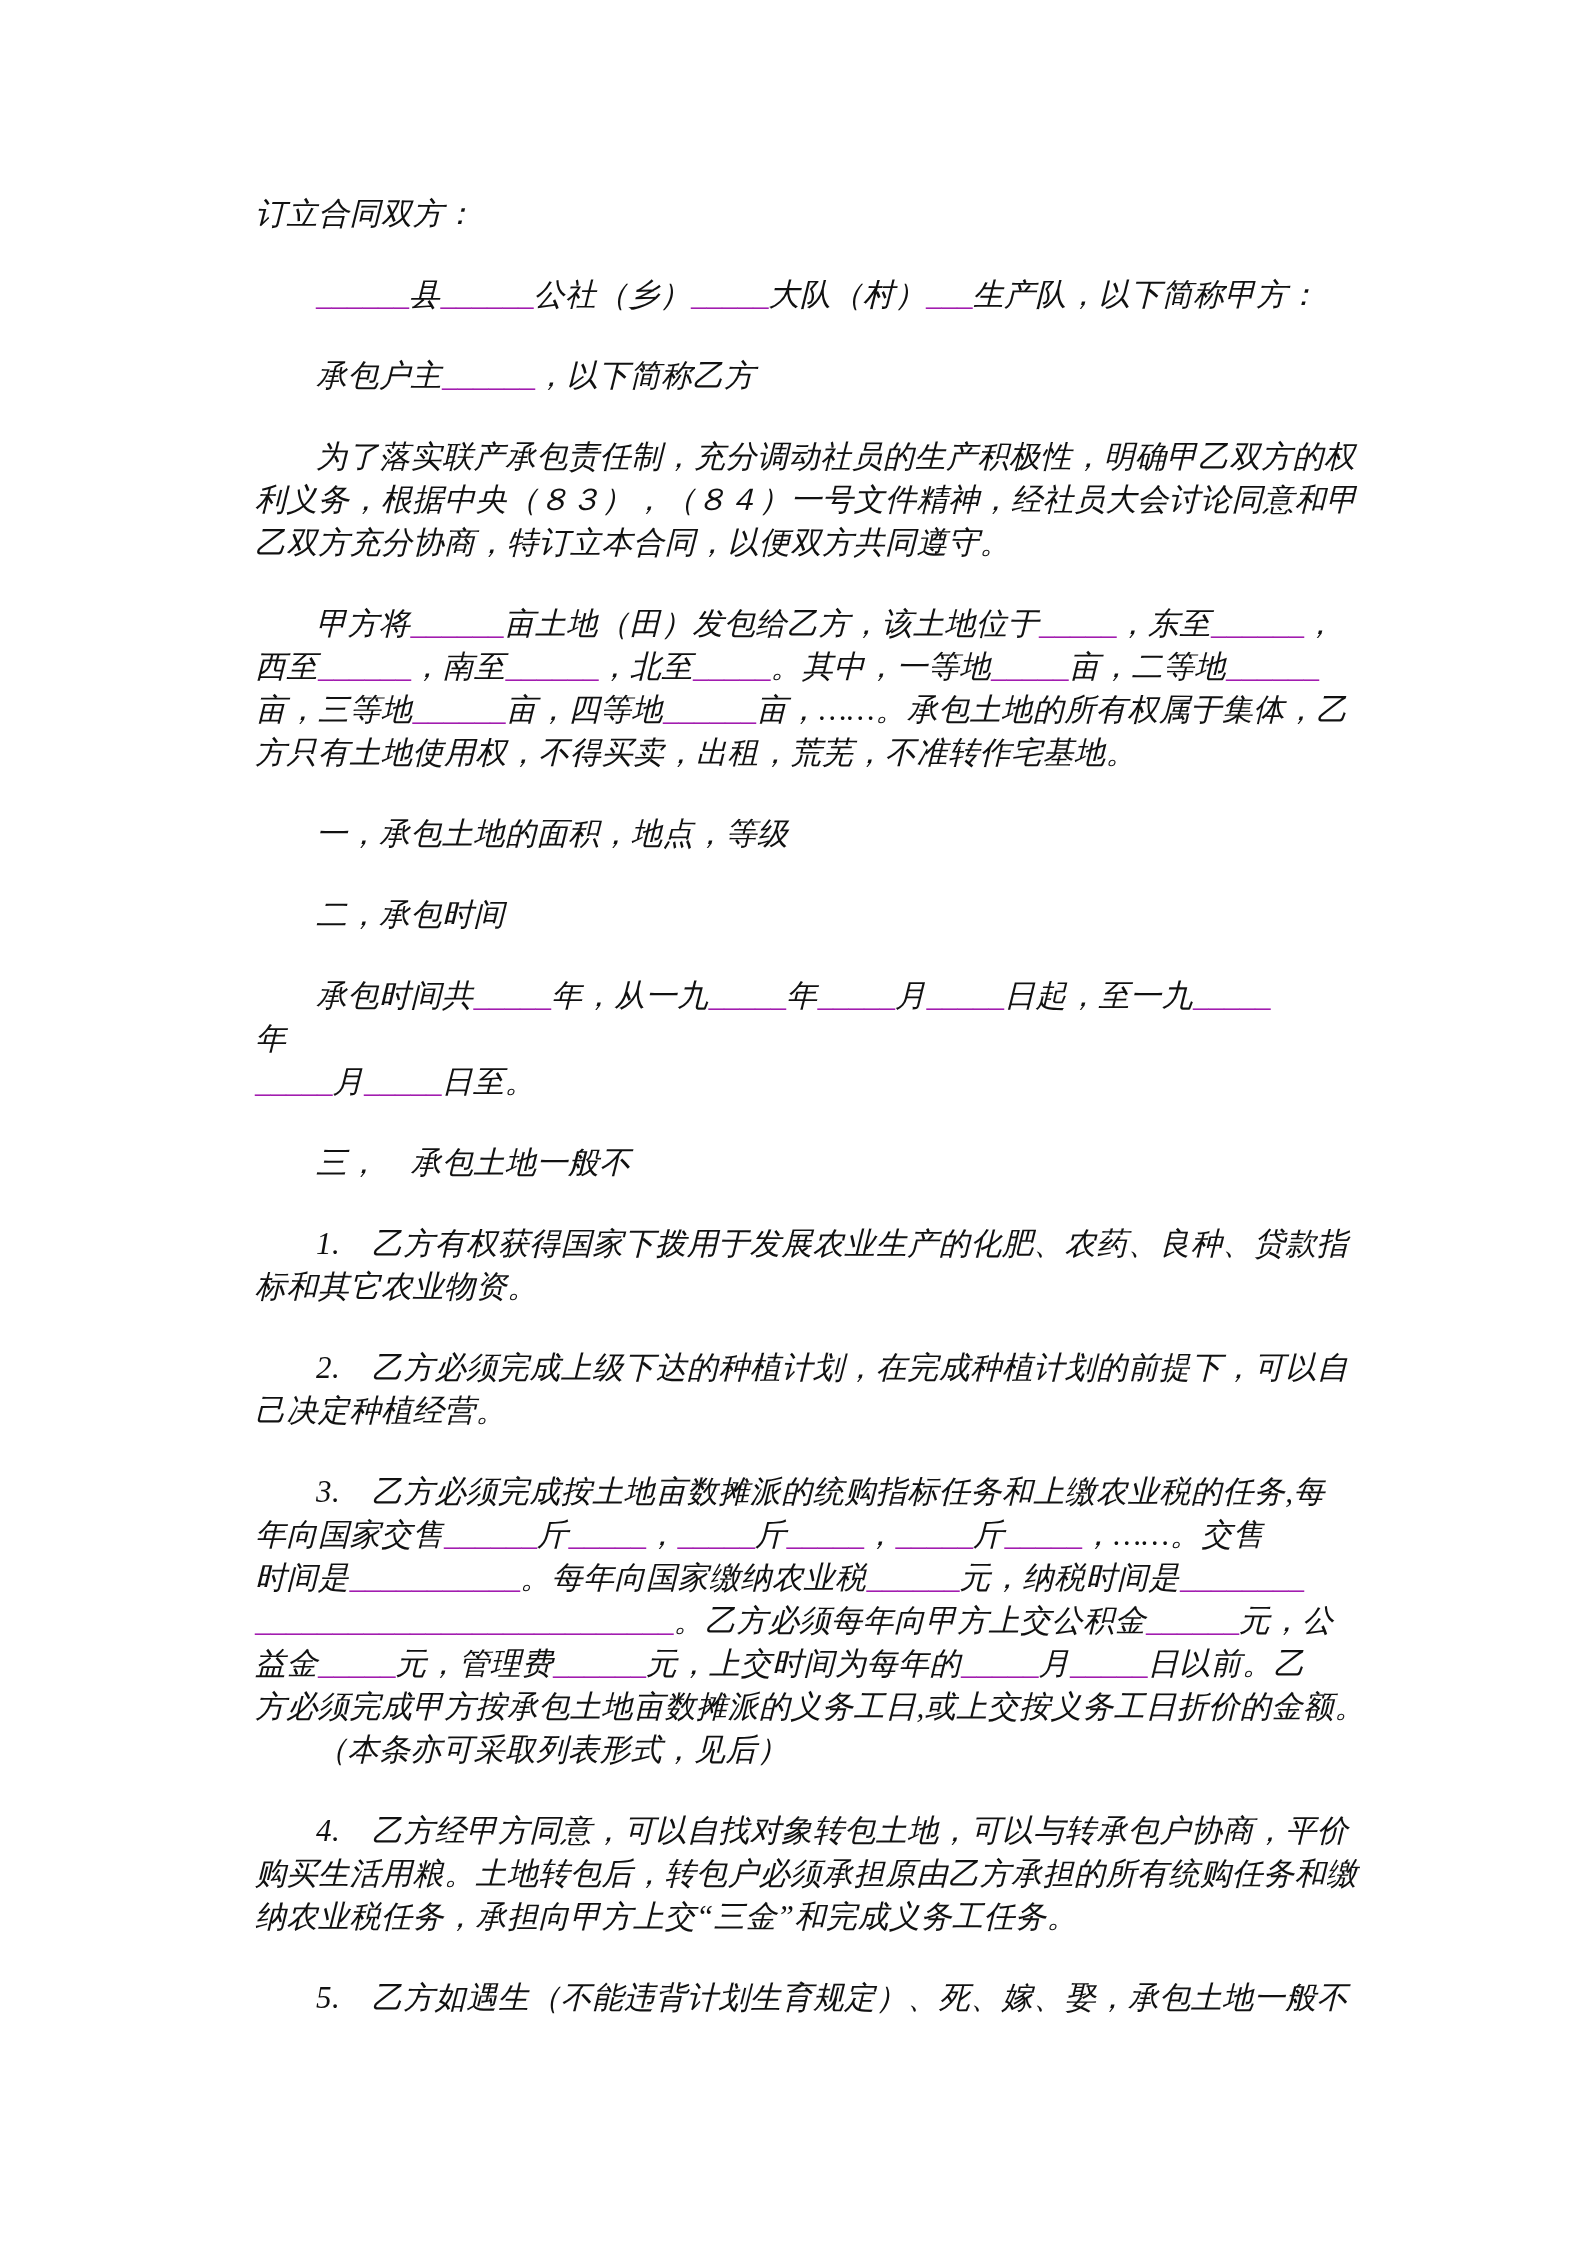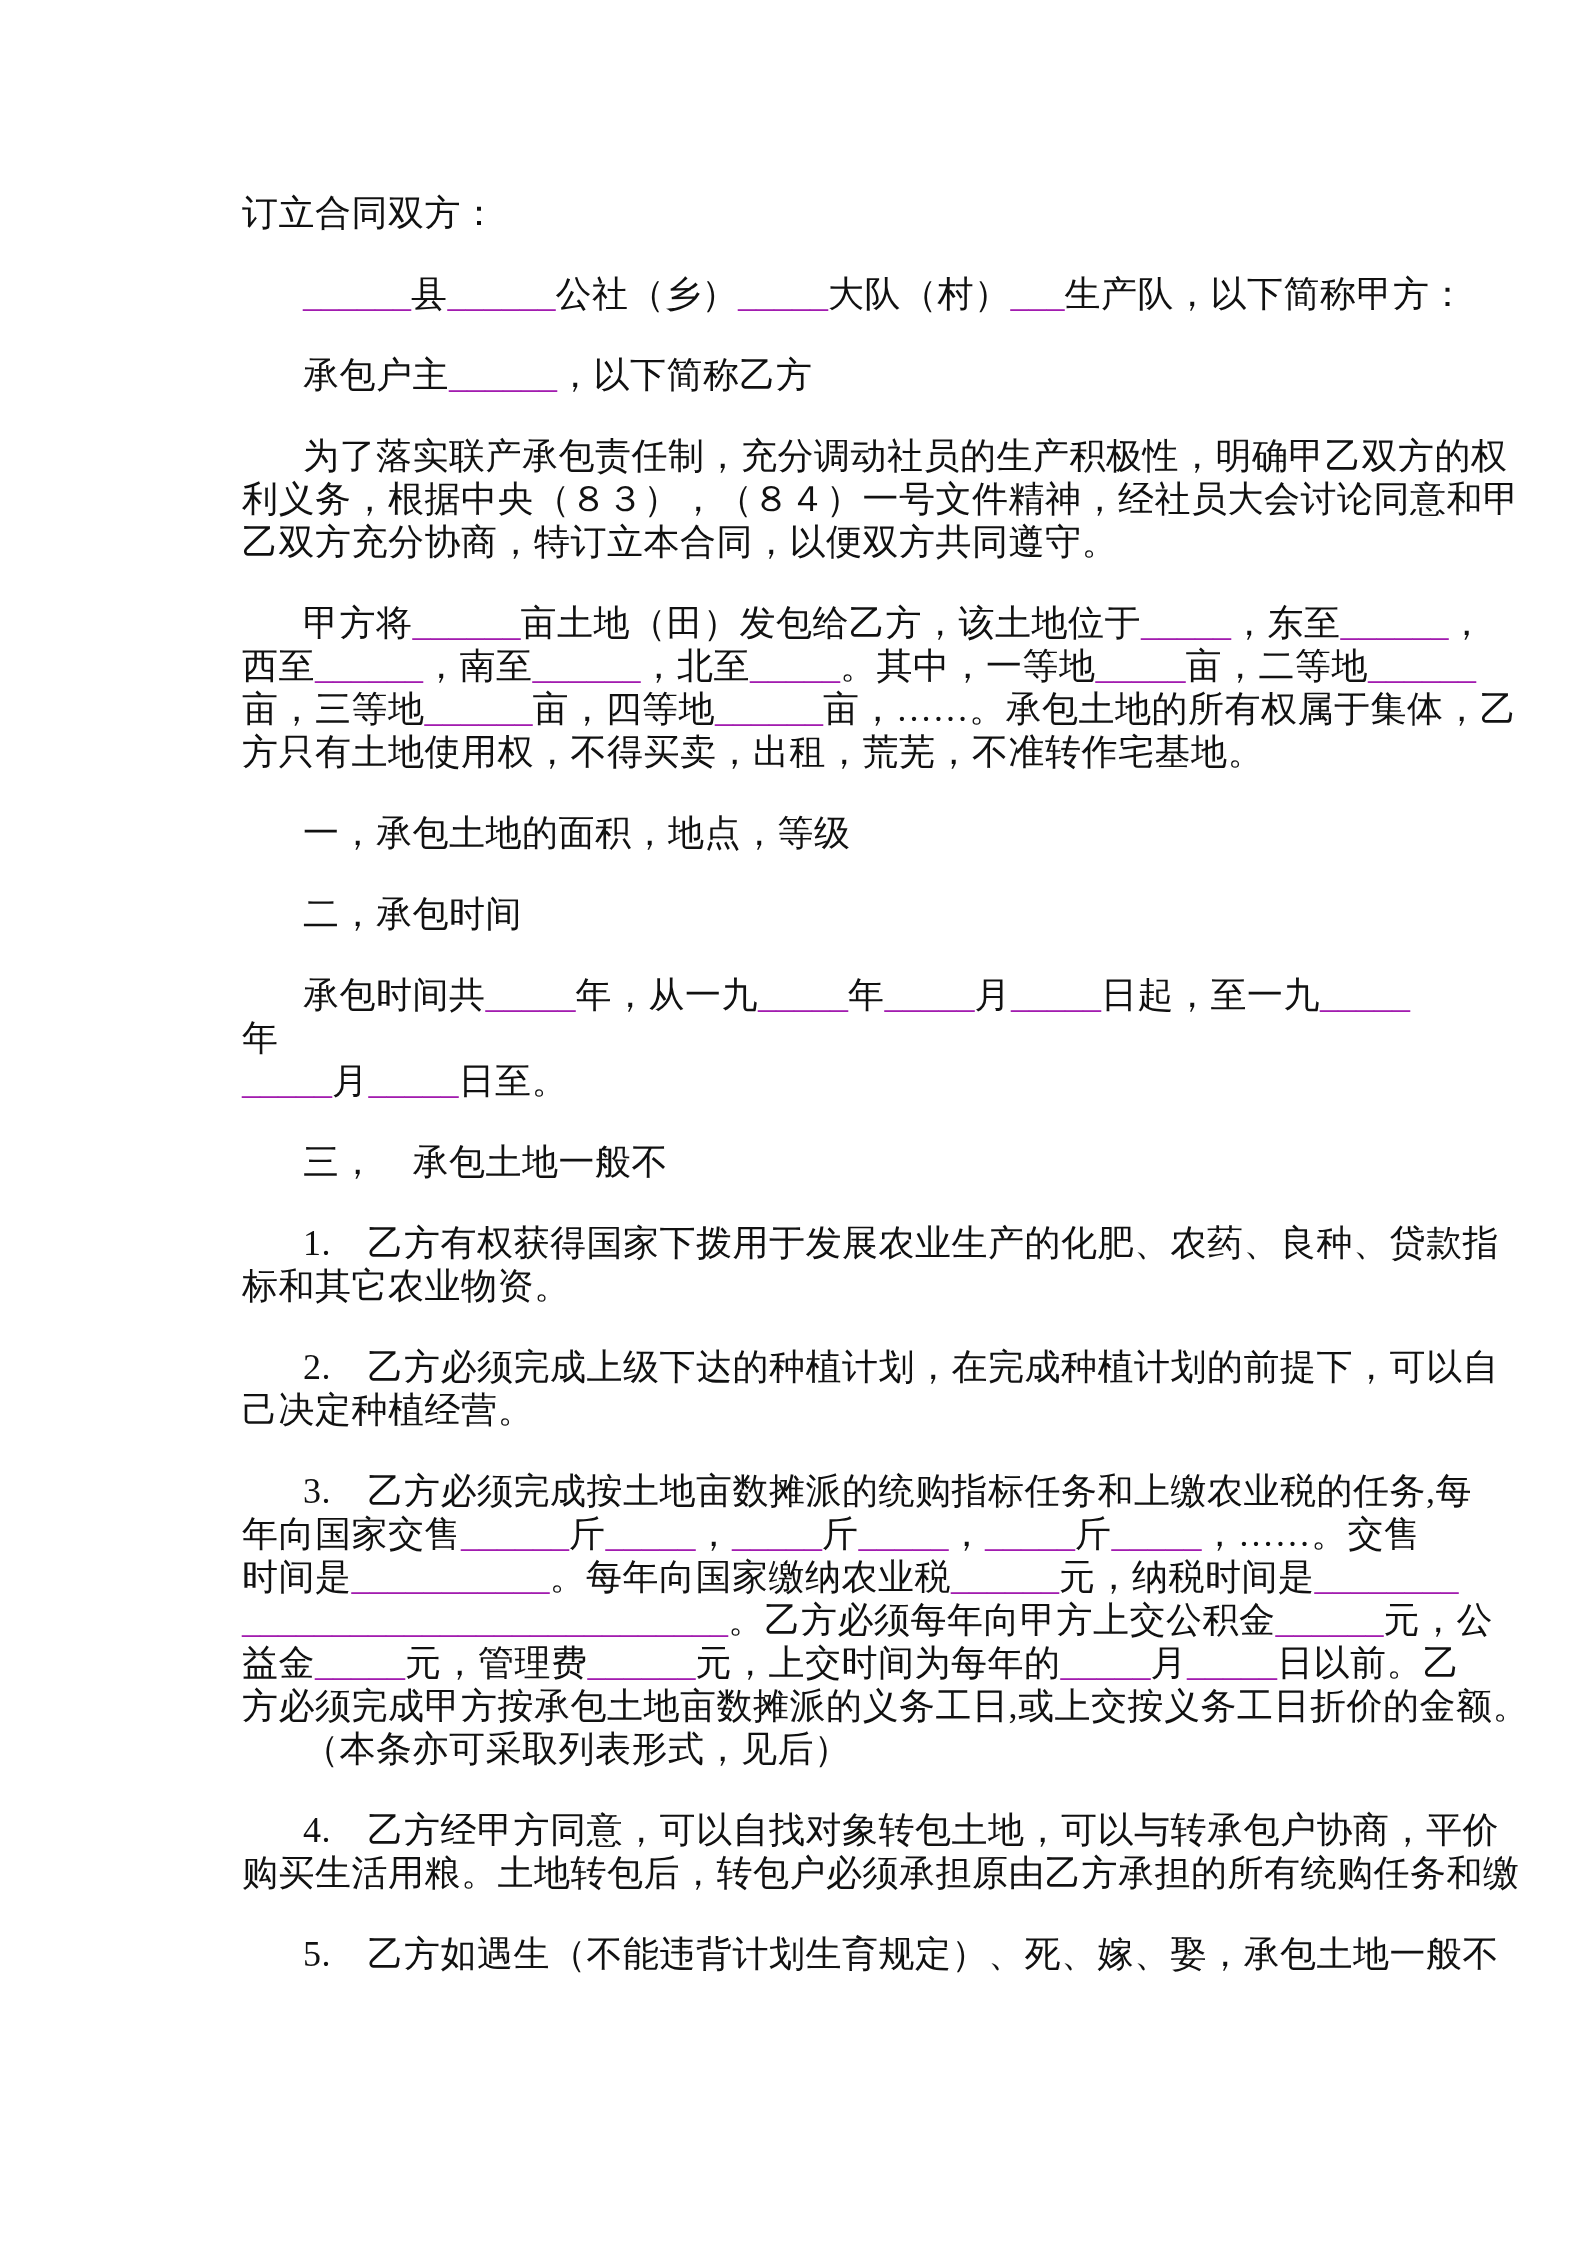--- a/index.html
+++ b/index.html
@@ -11,26 +11,27 @@
     position: relative;
     width: 1586px;
     height: 2244px;
     background: #ffffff;
     overflow: hidden;
     font-family: "Liberation Serif", "DejaVu Serif", serif;
     color: #111111;
   }
   .doc {
     position: absolute;
-    left: 242px;
+    left: 255px;
     top: 192px;
     width: 1110px;
-    font-size: 36px;
+    font-size: 31px;
     line-height: 43px;
     letter-spacing: 0.5px;
+    font-style: italic;
   }
   .para {
     margin: 38px 0 0 0;
   }
   .para:first-child {
     margin-top: 0;
   }
   .line {
     white-space: nowrap;
   }
@@ -94,18 +95,19 @@
         <div class="line">年向国家交售<span class="blank">______</span>斤<span class="blank">_____</span>，<span class="blank">_____</span>斤<span class="blank">_____</span>，<span class="blank">_____</span>斤<span class="blank">_____</span>，……。交售</div>
         <div class="line">时间是<span class="blank">___________</span>。每年向国家缴纳农业税<span class="blank">______</span>元，纳税时间是<span class="blank">________</span></div>
         <div class="line"><span class="blank">___________________________</span>。乙方必须每年向甲方上交公积金<span class="blank">______</span>元，公</div>
         <div class="line">益金<span class="blank">_____</span>元，管理费<span class="blank">______</span>元，上交时间为每年的<span class="blank">_____</span>月<span class="blank">_____</span>日以前。乙</div>
         <div class="line">方必须完成甲方按承包土地亩数摊派的义务工日,或上交按义务工日折价的金额。</div>
         <div class="line indent">（本条亦可采取列表形式，见后）</div>
       </div>
       <div class="para">
         <div class="line indent">4.　乙方经甲方同意，可以自找对象转包土地，可以与转承包户协商，平价</div>
         <div class="line">购买生活用粮。土地转包后，转包户必须承担原由乙方承担的所有统购任务和缴</div>
+        <div class="line">纳农业税任务，承担向甲方上交“三金”和完成义务工任务。</div>
       </div>
       <div class="para">
         <div class="line indent">5.　乙方如遇生（不能违背计划生育规定）、死、嫁、娶，承包土地一般不</div>
       </div>
     </div>
 </div>
 
 </body></html>

